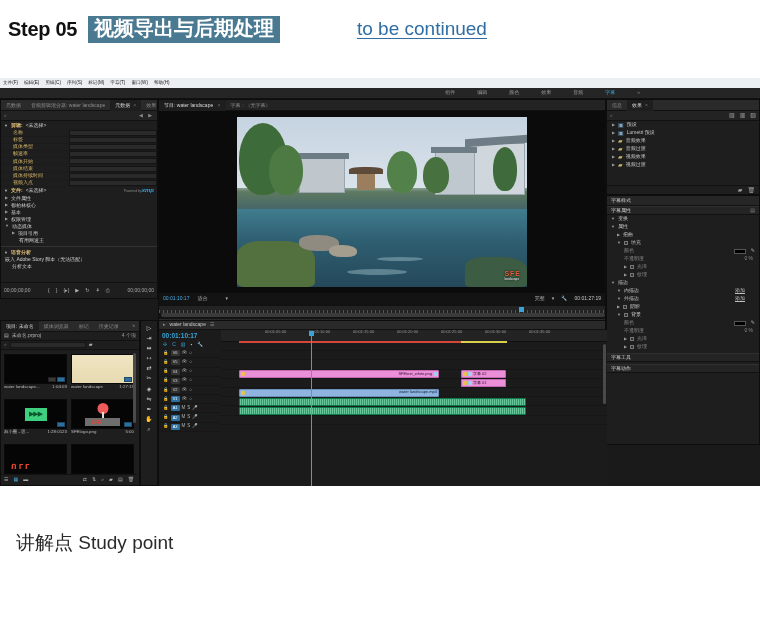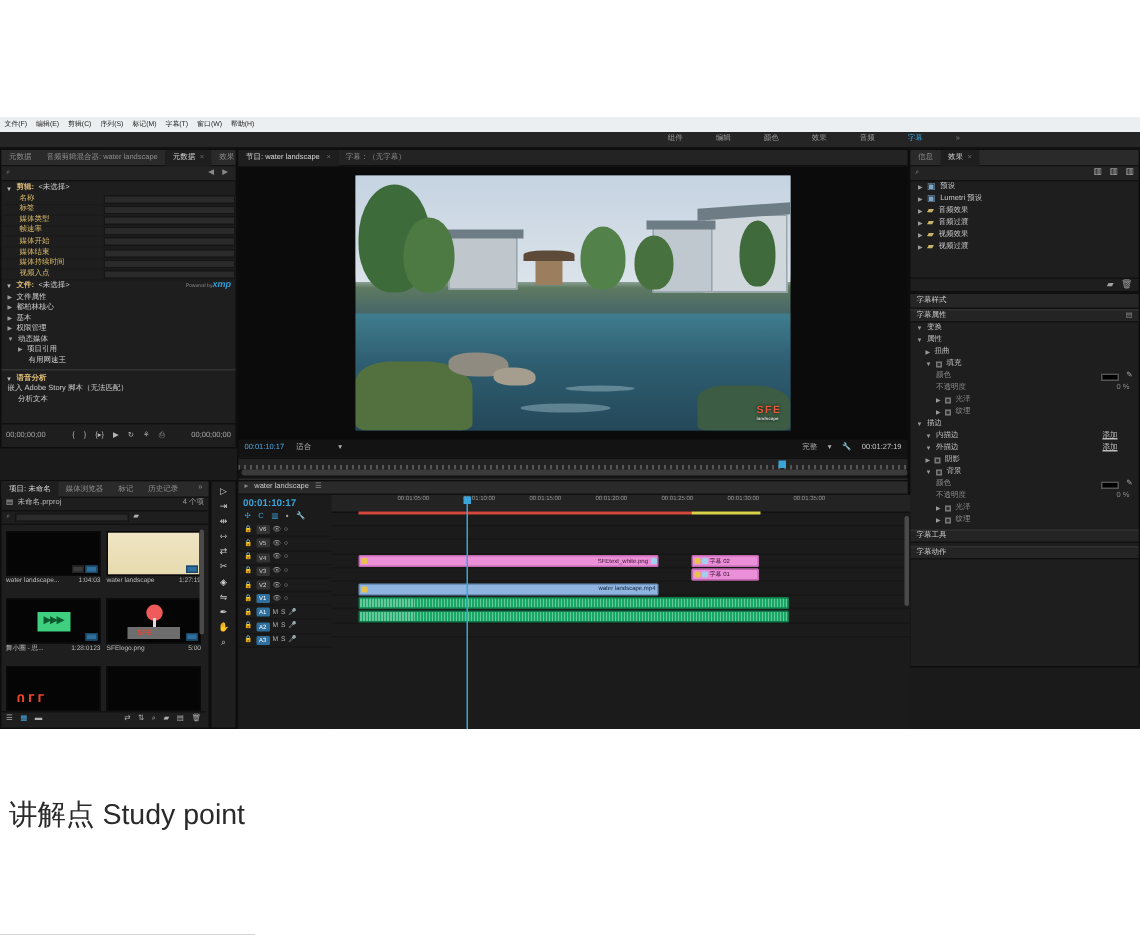--- a/index.html
+++ b/index.html
@@ -351,31 +351,36 @@
   .tl-vscroll { position:absolute; right:1px; top:14px; width:3px; height:60px; background:#4a4a4a; border-radius:2px; }
 
   
   #meterPanel {
     left: 536px; top: 254px; width: 70px; height: 154px;
     background:#0a0a0a; border:1px solid #0d0d0d;
   }
 
   
   .study-title {
-    position:absolute; left:6px; top:530px; font-size:19px; color:#2a2a2a;
+    position:absolute; left:16px; top:530px; font-size:19px; color:#2a2a2a;
   }
   .study-sub {
     position:absolute; left:8px; top:568px; font-size:16px; font-weight:bold; color:#1a1a1a;
   }
 </style>
 </head>
 <body>
 
 <div class="page">
 
+  <div class="slide-header">
+    <div class="step-label">Step 05</div>
+    <div class="step-title">视频导出与后期处理</div>
+    <div class="to-be-continued">to be continued</div>
+  </div>
 
   <div class="ppro">
 
     <div class="menubar">
       <span>文件(F)</span>
       <span>编辑(E)</span>
       <span>剪辑(C)</span>
       <span>序列(S)</span>
       <span>标记(M)</span>
       <span>字幕(T)</span>

